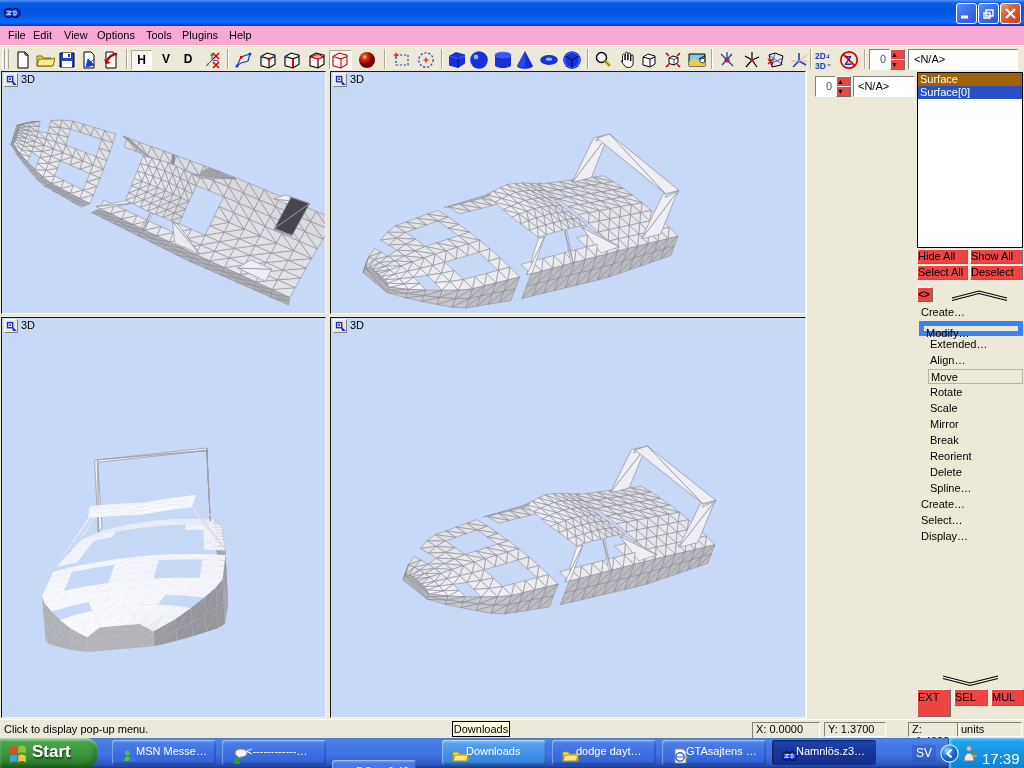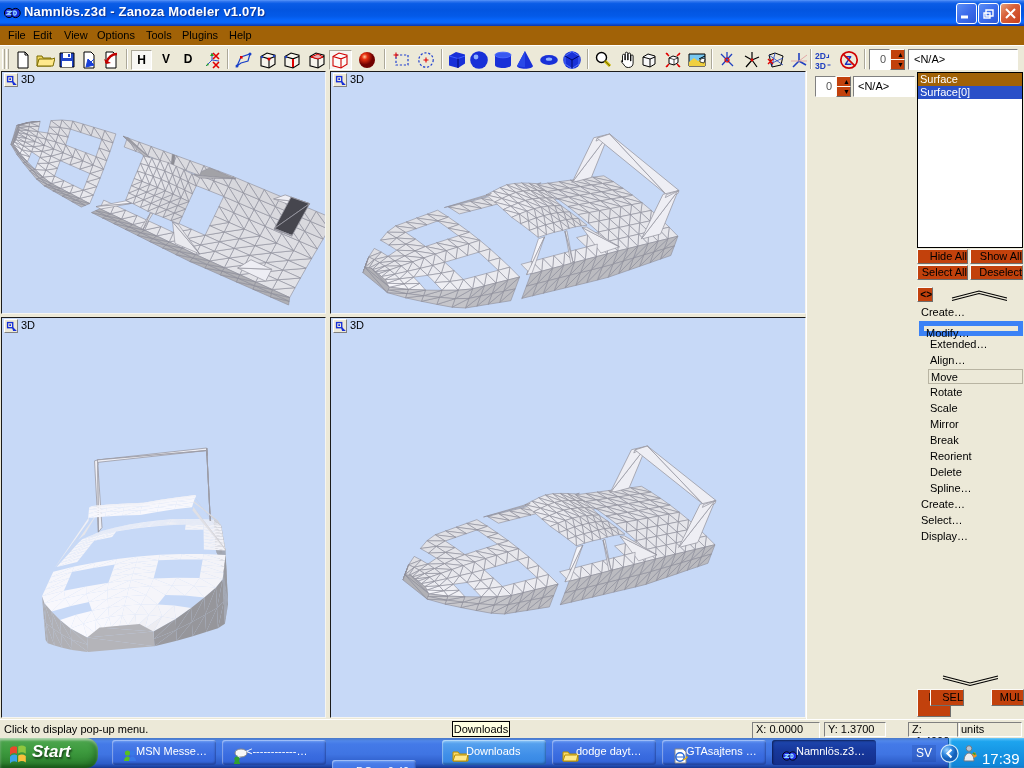--- a/index.html
+++ b/index.html
@@ -4,35 +4,35 @@
 body{width:1024px;height:768px;overflow:hidden;position:relative;background:#ece9d8;
  font-family:"Liberation Sans",sans-serif;font-size:11px;color:#000}
 .abs{position:absolute}
 #title{left:0;top:0;width:1024px;height:26px;
  background:linear-gradient(180deg,#5a97fa 0%,#2e74ee 6%,#0a5ce6 14%,#0355e0 38%,#045ae8 62%,#0868ff 80%,#0866fc 88%,#0d47c8 95%,#0a36b0 100%)}
 #title .txt{left:24px;top:4px;color:#fff;font-size:13px;font-weight:bold;letter-spacing:.2px;
  text-shadow:1px 1px 1px #10308c}
 .tbtn{top:3px;width:21px;height:21px;border-radius:3px;border:1px solid #fff;
  background:linear-gradient(135deg,#5b8ef5 0%,#3c6cec 50%,#2c58d8 100%);color:#fff}
 .tbtn.cl{background:linear-gradient(135deg,#e8a27b 0%,#d8613a 40%,#c83f1d 100%)}
-#menub{left:0;top:26px;width:1024px;height:19px;background:#a16207}
+#menub{left:0;top:26px;width:1024px;height:19px;background:#f9a8d4}
 #menub span{position:absolute;top:3px}
 #toolb{left:0;top:45px;width:1024px;height:27px;background:#ece9d8;border-top:1px solid #fff}
 .sep{top:3px;width:2px;height:20px;border-left:1px solid #aca899;border-right:1px solid #fff}
 .grip{top:3px;width:3px;height:20px;border-left:1px solid #fff;border-right:1px solid #aca899}
 .ticon{top:4px;width:20px;height:20px}
 .press{background:#f6f5f1;border:1px solid;border-color:#aca899 #fff #fff #aca899}
 .lbtn{font-weight:bold;font-size:12px;text-align:center;line-height:18px}
 .check{background:#f8f7f4;border:1px solid;border-color:#aca899 #fff #fff #aca899}
 .vp{background:#c7d9f7;border:1px solid;border-color:#1c1c1c #f6f5f0 #f6f5f0 #1c1c1c;overflow:hidden}
 .vpb{position:absolute;left:2px;top:1px;width:14px;height:14px;background:#ece9d8;
  border:1px solid;border-color:#fff #808080 #808080 #fff}
 .vpl{position:absolute;left:19px;top:1px;font-size:11px}
 .fld{background:#fff;border:1px solid;border-color:#808080 #fff #fff #808080}
-.btn{background:#c2410c;border:1px solid;border-color:#fbfaf6 #6e6e6e #6e6e6e #fbfaf6;text-align:right}
+.btn{background:#ef4444;border:1px solid;border-color:#fbfaf6 #6e6e6e #6e6e6e #fbfaf6;text-align:left}
 .scell{border:1px solid;border-color:#808080 #fff #fff #808080;padding-left:3px}
 #taskbar{left:0;top:738px;width:1024px;height:30px;
  background:linear-gradient(180deg,#4a7ac8 0%,#4f86ea 10%,#447ae8 20%,#3f74e2 55%,#2d5cc8 85%,#1c419f 97%,#16358a 100%)}
 .task{top:2px;height:25px;border-radius:3px;color:#fff;
  background:linear-gradient(180deg,#6a9cf4 0%,#4a7ce8 15%,#3a6ce0 60%,#3263d8 100%);
  box-shadow:inset 1px 1px 1px rgba(255,255,255,.4), inset -1px -2px 2px rgba(0,0,30,.3)}
 .task span{position:absolute;left:24px;top:5px;white-space:nowrap}
 .task svg,.task .ic{position:absolute;left:5px;top:4px}
 svg{display:block}
 .w{stroke:#8d8d98;stroke-width:.62}
@@ -40,21 +40,20 @@
 .f{stroke:none}
 </style></head>
 <body>
 <div class="abs" id="title">
     <svg class="abs" style="left:4px;top:5px" width="17" height="16" viewBox="0 0 17 16">
 <circle cx="5" cy="8" r="4.6" fill="#1428e0" stroke="#000"></circle>
       <circle cx="11.6" cy="8" r="4.6" fill="#1428e0" stroke="#000"></circle>
 <path d="M2.6 6.5h4.8l-4.4 3h4.4" stroke="#8fd0ff" fill="none" stroke-width="1.3"></path>
 <path d="M9.8 5.8v4.4m0-4.4c3.4 0 3.4 4.4 0 4.4" stroke="#8fd0ff" fill="none" stroke-width="1.3"></path>
     </svg>
-    <div class="abs txt">Namnlös.z3d - Zanoza Modeler v1.07b</div>
     <div class="abs tbtn" style="right:47px">
       <svg width="19" height="19" viewBox="0 0 19 19">
         <path d="M4 13h7" stroke="#fff" stroke-width="3"></path>
       </svg>
     </div>
     <div class="abs tbtn" style="right:25px">
       <svg width="19" height="19" viewBox="0 0 19 19">
         <path d="M7 6h7v6h-7z M5 9h6v5H5z" fill="none" stroke="#fff" stroke-width="1.4"></path>
       </svg>
     </div>
@@ -2158,21 +2157,21 @@
 <div class="abs" style="left:928px;top:481px;width:95px;height:15px;padding:1px 0 0 2px">Spline…</div>
 <div class="abs" style="left:919px;top:497px;width:104px;height:15px;padding:1px 0 0 2px">Create…</div>
 <div class="abs" style="left:919px;top:513px;width:104px;height:15px;padding:1px 0 0 2px">Select…</div>
 <div class="abs" style="left:919px;top:529px;width:104px;height:15px;padding:1px 0 0 2px">Display…</div>
 <div class="abs" style="left:917px;top:672px;width:106px;height:15px">
  <svg width="106" height="15">
       <path d="M26 4l27 7 28-7M26 6.5l27 7 28-7" fill="none" stroke="#000" stroke-width="1.1"></path>
     </svg>
   </div>
 <div class="abs btn" style="left:917px;top:689px;width:34px;height:28px;line-height:15px">EXT</div>
-<div class="abs btn" style="left:930px;top:689px;width:34px;height:17px;line-height:15px">SEL</div>
+<div class="abs btn" style="left:954px;top:689px;width:34px;height:17px;line-height:15px">SEL</div>
 <div class="abs btn" style="left:991px;top:689px;width:33px;height:17px;line-height:15px">MUL</div>
 
 <div class="abs" style="left:0;top:719px;width:1024px;height:19px;background:#ece9d8;border-top:1px solid #fff">
  <div class="abs" style="left:4px;top:3px">Click to display pop-up menu.</div>
  <div class="abs scell" style="left:752px;top:2px;width:68px;height:28px">X: 0.0000</div>
  <div class="abs scell" style="left:824px;top:2px;width:62px;height:15px">Y: 1.3700</div>
  <div class="abs scell" style="left:908px;top:2px;width:52px;height:15px">Z: -1.4900</div>
  <div class="abs scell" style="left:957px;top:2px;width:65px;height:15px">units</div>
 </div>
 <div class="abs" style="left:452px;top:721px;width:58px;height:16px;background:#ffffe1;border:1px solid #000;text-align:center;line-height:14px">Downloads</div>
@@ -2254,21 +2253,21 @@
  background:linear-gradient(180deg,#8cc88c 0%,#4aa44b 12%,#3d9a3e 45%,#2f8530 85%,#1f6a20 100%);
  box-shadow:inset 0 2px 3px rgba(255,255,255,.4), inset -3px -3px 6px rgba(0,40,0,.35)">
  <span class="abs" style="left:8px;top:5px">
         <svg width="23" height="21" viewBox="0 0 23 21">
 <path d="M2 5.5C4 3 6.5 2.8 9 4v6.8C6.5 9.6 4 9.8 2 12.3z" fill="#e8482c"></path>
 <path d="M10.2 3.6c2.6-1.6 5-1.6 7.6.3v6.8c-2.6-1.9-5-1.9-7.6-.3z" fill="#8ec73f"></path>
 <path d="M2 13.7c2-2.5 4.5-2.7 7-1.5V19c-2.5-1.2-5-1-7 1.5z" fill="#3ba3e8"></path>
 <path d="M10.2 12.6c2.6-1.6 5-1.6 7.6.3v6.6c-2.6-1.9-5-1.9-7.6-.3z" fill="#fac03c"></path>
         </svg>
       </span>
- <span class="abs" style="left:32px;top:4px;color:#fff;font-size:17px;font-weight:bold;font-style:italic;text-shadow:1px 2px 2px #184018">Start</span>
+ <span class="abs" style="left:32px;top:4px;color:#fff;font-size:17px;font-weight:bold;text-shadow:1px 2px 2px #184018">Start</span>
     </div>
     <div class="abs" style="left:948px;top:0;width:76px;height:30px;
  background:linear-gradient(180deg,#59c0f8 0%,#1da4ee 12%,#1593e2 55%,#0f86d8 92%,#0a6cbc 100%);
  border-left:1px solid #0b5ea8;box-shadow:inset 2px 0 2px rgba(255,255,255,.4)"></div>
 <div class="abs" style="left:912px;top:7px;width:24px;height:17px;background:rgba(10,40,120,.18);color:#fff;text-align:center;line-height:16px;font-size:12px">SV</div>
 <div class="abs" style="left:940px;top:6px">
       <svg width="19" height="19" viewBox="0 0 19 19">
 <defs>
           <radialGradient id="tc" cx=".35" cy=".3">
             <stop offset="0" stop-color="#9fd4ff"></stop>

